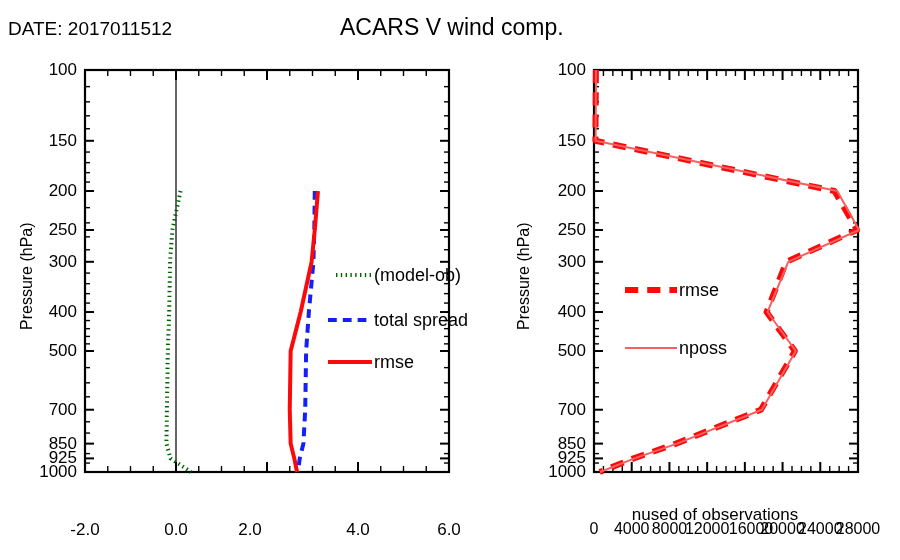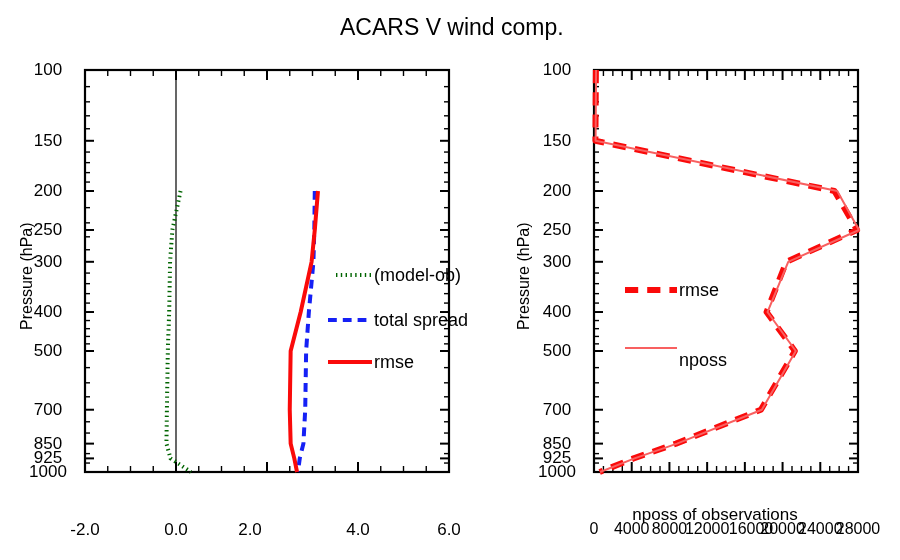--- a/index.html
+++ b/index.html
@@ -48,21 +48,21 @@
   }
   .axis-title-x {
     position: absolute;
     font-size: 18px;
     white-space: nowrap;
     text-align: center;
   }
   .ytick-label {
     position: absolute;
     font-size: 17px;
-    text-align: center;
+    text-align: right;
     white-space: nowrap;
     transform: translateY(-50%);
   }
   .xtick-label {
     position: absolute;
     font-size: 17px;
     white-space: nowrap;
     transform: translateX(-50%);
     margin-top: 36px;
   }
@@ -76,20 +76,21 @@
     transform: translateY(-50%);
   }
   svg { display: block; overflow: visible; }
   .sup { font-size: 0.68em; vertical-align: super; }
 </style>
 </head>
 <body>
 
 <div id="root">
 
+  <div class="date-label">DATE: 2017011512</div>
   <div class="main-title">ACARS V wind comp.</div>
 
   <div class="panel" style="left:0px; top:0px; width:460px; height:560px;">
 
     <div class="axis-title-y" style="left:18px; top:330px;">Pressure (hPa)</div>
 
     <div id="left-yticks">
         <div class="ytick-label" style="left: 19px; width: 58px; top: 70px;">100</div>
         <div class="ytick-label" style="left: 19px; width: 58px; top: 140.789px;">150</div>
         <div class="ytick-label" style="left: 19px; width: 58px; top: 191.014px;">200</div>
@@ -260,21 +261,21 @@
         <div class="xtick-label r" style="left: 134px; top: 484px;">0</div>
         <div class="xtick-label r" style="left: 171.714px; top: 484px;">4000</div>
         <div class="xtick-label r" style="left: 209.429px; top: 484px;">8000</div>
         <div class="xtick-label r" style="left: 247.143px; top: 484px;">12000</div>
         <div class="xtick-label r" style="left: 291px; top: 484px;">16000</div>
         <div class="xtick-label r" style="left: 322.571px; top: 484px;">20000</div>
         <div class="xtick-label r" style="left: 360.286px; top: 484px;">24000</div>
         <div class="xtick-label r" style="left: 398px; top: 484px;">28000</div>
       </div>
 
-    <div class="axis-title-x" style="left:95px; top:505px; width:320px; font-size:17px;">nposs of observations</div>
+    <div class="axis-title-x" style="left:95px; top:505px; width:320px; font-size:17px;">nused of observations</div>
 
     <svg id="right-svg" width="440" height="560" style="position:absolute;left:0;top:0;">
         <rect x="134" y="70" width="264" height="402" fill="none" stroke="#000" stroke-width="2.2"></rect>
         <line x1="134" y1="70" x2="143" y2="70" stroke="#000" stroke-width="2"></line>
         <line x1="389" y1="70" x2="398" y2="70" stroke="#000" stroke-width="2"></line>
         <line x1="134" y1="140.7886861403839" x2="143" y2="140.7886861403839" stroke="#000" stroke-width="2"></line>
         <line x1="389" y1="140.7886861403839" x2="398" y2="140.7886861403839" stroke="#000" stroke-width="2"></line>
         <line x1="134" y1="191.01405825692046" x2="143" y2="191.01405825692046" stroke="#000" stroke-width="2"></line>
         <line x1="389" y1="191.01405825692046" x2="398" y2="191.01405825692046" stroke="#000" stroke-width="2"></line>
         <line x1="134" y1="229.97188348615907" x2="143" y2="229.97188348615907" stroke="#000" stroke-width="2"></line>
@@ -406,17 +407,17 @@
         <line x1="388.57142857142856" y1="466" x2="388.57142857142856" y2="472" stroke="#000" stroke-width="1.4"></line>
         <line x1="388.57142857142856" y1="70" x2="388.57142857142856" y2="76" stroke="#000" stroke-width="1.4"></line>
         <polyline points="135.88571428571427,70 135.4142857142857,140.7886861403839 374.42857142857144,191.01405825692046 397.0571428571429,229.97188348615907 326.34285714285716,261.80274439730437 306.54285714285714,312.0281165138409 334.8285714285714,350.98594174307954 300.88571428571424,409.72941208573127 216.0285714285714,443.62640813714575 173.6,458.38897656109106 139.65714285714284,472" fill="none" stroke="#fa0a0a" stroke-width="6" stroke-linejoin="round" stroke-linecap="butt" stroke-dasharray="13.200000000000001,9"></polyline>
         <polyline points="136.0742857142857,70 135.60285714285715,140.7886861403839 377.25714285714287,191.01405825692046 398.9428571428571,229.97188348615907 328.22857142857146,261.80274439730437 307.48571428571427,312.0281165138409 335.77142857142854,350.98594174307954 301.8285714285714,409.72941208573127 216.9714285714286,443.62640813714575 174.54285714285714,458.38897656109106 140.12857142857143,472" fill="none" stroke="#f86060" stroke-width="2" stroke-linejoin="round" stroke-linecap="butt"></polyline>
         <line x1="165" y1="290" x2="217" y2="290" stroke="#fa0a0a" stroke-width="6" stroke-linecap="butt" stroke-dasharray="13.200000000000001,9"></line>
         <line x1="165" y1="348" x2="217" y2="348" stroke="#f86060" stroke-width="2" stroke-linecap="butt"></line>
       </svg>
 
     <div id="right-legend">
         <div class="legend-text" style="left: 219px; top: 290px;">rmse</div>
-        <div class="legend-text" style="left: 219px; top: 348px; margin-top: 12px;">nposs</div>
+        <div class="legend-text" style="left: 219px; top: 348px;">nposs</div>
       </div>
   </div>
 
 </div>
 
 </body></html>

